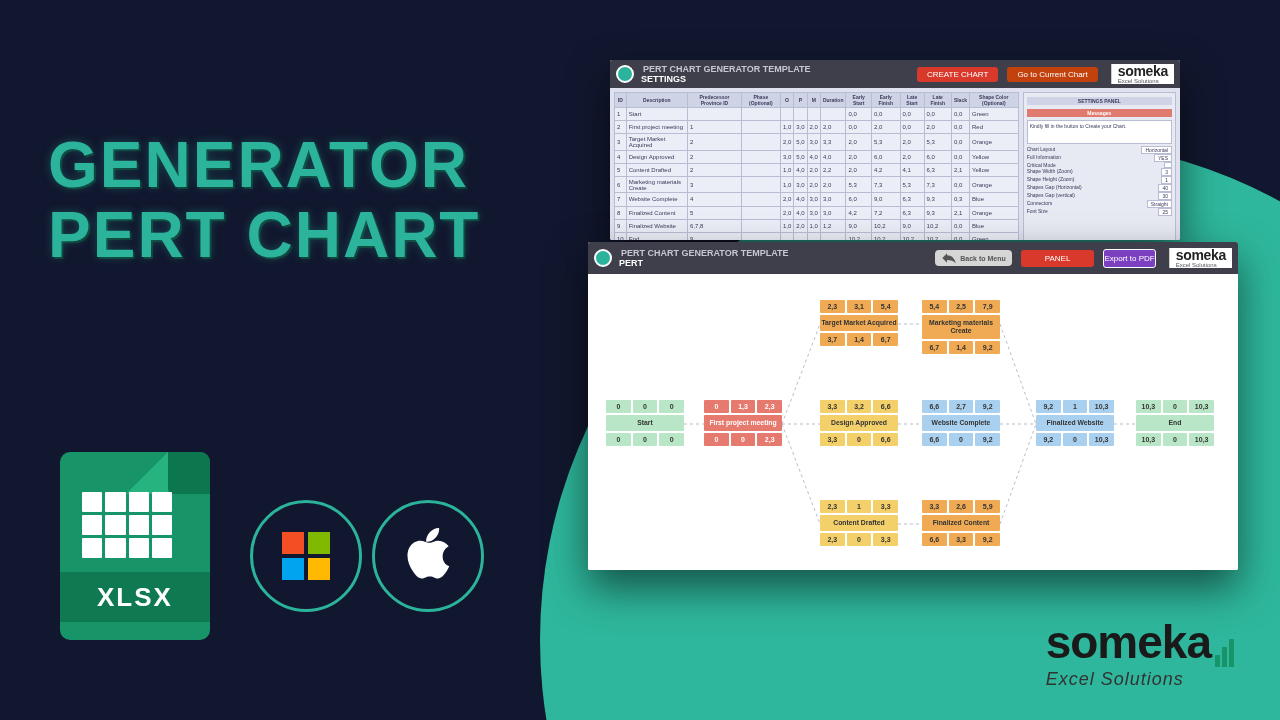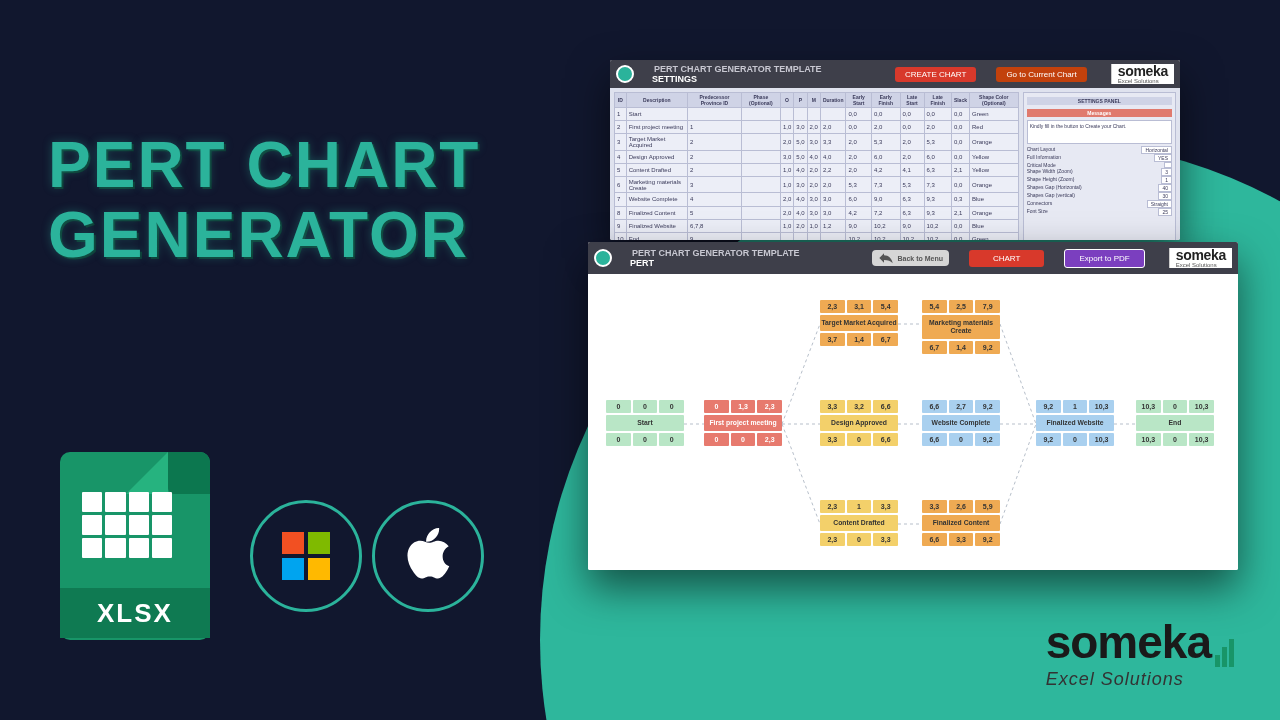--- a/index.html
+++ b/index.html
@@ -9,34 +9,34 @@
   
   .title{position:absolute;left:48px;top:130px;font-family:Arial Black,Arial,sans-serif;font-weight:900;font-size:64px;line-height:1.1;color:#2bb39b;letter-spacing:2px;text-shadow:0 0 10px rgba(43,179,155,.35),2px 2px 0 #0c3b33}
   .subtitle{position:absolute;left:48px;top:316px;font-size:46px;color:#fff;font-weight:300;letter-spacing:1px}
   
   .xlsx{position:absolute;left:60px;top:452px;width:150px;height:188px}
   .xlsx .body{position:absolute;inset:0;background:#189568;border-radius:10px}
   .xlsx .fold{position:absolute;right:0;top:0;width:42px;height:42px;background:#0c774f;border-radius:0 10px 0 6px}
   .xlsx .fold:before{content:"";position:absolute;left:-42px;top:0;border-right:42px solid #26b37f;border-top:42px solid transparent}
   .xlsx .grid{position:absolute;left:22px;top:40px;width:90px;height:66px;display:grid;grid-template-columns:repeat(4,1fr);grid-template-rows:repeat(3,1fr);gap:3px}
   .xlsx .grid div{background:#fff;border-radius:1px}
-  .xlsx .band{position:absolute;left:0;right:0;bottom:2px;height:50px;background:#0f7a52;display:flex;align-items:center;justify-content:center;color:#fff;font-weight:800;font-size:26px;letter-spacing:2px}
+  .xlsx .band{position:absolute;left:0;right:0;bottom:18px;height:50px;background:#0f7a52;display:flex;align-items:center;justify-content:center;color:#fff;font-weight:800;font-size:26px;letter-spacing:2px}
   
   .badge{position:absolute;top:500px;width:106px;height:106px;border:3px solid #2bb39b;border-radius:50%;display:flex;align-items:center;justify-content:center}
   #badge-win{left:250px}
   #badge-mac{left:372px}
   .winlogo{display:grid;grid-template-columns:22px 22px;grid-template-rows:22px 22px;gap:4px}
   .winlogo span:nth-child(1){background:#f25022}
   .winlogo span:nth-child(2){background:#7fba00}
   .winlogo span:nth-child(3){background:#00a4ef}
   .winlogo span:nth-child(4){background:#ffb900}
   .apple svg{width:44px;height:52px;fill:#fff}
   
   .thumb{position:absolute;box-shadow:0 18px 40px rgba(0,0,0,.55);background:#fff;border-radius:2px;overflow:hidden}
-  .thumb .hdr{background:#3e3f4a;color:#fff;display:flex;align-items:center;padding:4px 6px;gap:20px;font-size:9px}
+  .thumb .hdr{background:#3e3f4a;color:#fff;display:flex;align-items:center;padding:4px 6px;gap:9px;font-size:9px}
   .thumb .hdr .logo{width:18px;height:18px;border-radius:50%;background:#2bb39b;border:2px solid #fff;box-sizing:border-box}
   .thumb .hdr .ttl{font-weight:700;color:#c7c7d1}
   .thumb .hdr .sub{color:#fff;font-weight:700;margin-left:-2px}
   .thumb .hdr .spacer{flex:1}
   .btn{font-size:8px;padding:3px 10px;border-radius:3px;color:#fff;font-weight:400}
   .btn.red{background:#d8392b}.btn.blue{background:#c2410c}.btn.purple{background:#7b3fbf;border:1px solid #fff}
   .thumb .brand{color:#222;background:#fff;padding:0 6px;display:flex;flex-direction:column;line-height:1;font-size:10px;border-left:1px solid #ccc;margin-left:4px}
   .thumb .brand b{font-weight:800;letter-spacing:-0.3px;font-size:14px}
   .thumb .brand small{font-size:6px;color:#555}
   
@@ -73,22 +73,22 @@
   svg.edges{position:absolute;inset:0;width:100%;height:100%}
   svg.edges line{stroke:#b7bfca;stroke-width:1;stroke-dasharray:3 3}
 </style>
 </head>
 <body>
 
 <div class="stage">
   <div class="swoosh"></div>
 
   <div class="title">
+    <div>GENERATOR</div>
     <div>PERT CHART</div>
-    <div>GENERATOR</div>
   </div>
 
   <div class="xlsx">
     <div class="body"></div>
     <div class="fold"></div>
     <div class="grid">
         <div></div>
         <div></div>
         <div></div>
         <div></div>
@@ -371,22 +371,22 @@
         <div class="ttl">PERT CHART GENERATOR TEMPLATE</div>
         <div class="sub">PERT</div>
       </div>
       <div class="spacer"></div>
       <div class="back">
         <svg viewBox="0 0 24 16">
             <path d="M9 1L2 8l7 7V11c6 0 10 1 13 5-1-7-6-12-13-12V1z"></path>
           </svg>
         <span>Back to Menu</span>
       </div>
-      <div class="btn red" style="padding:4px 24px">CHART</div>
-      <div class="btn purple" style="padding:4px 14px">Export to PDF</div>
+      <div class="btn red" style="padding:4px 24px">PANEL</div>
+      <div class="btn purple" style="padding:4px 0">Export to PDF</div>
       <div class="brand">
           <b>someka</b>
           <small>Excel Solutions</small>
         </div>
     </div>
     <div class="canvas" id="chart-canvas">
       <svg class="edges">
         <line x1="96" y1="150" x2="116" y2="150"></line>
         <line x1="194" y1="150" x2="232" y2="50"></line>
         <line x1="194" y1="150" x2="232" y2="150"></line>

